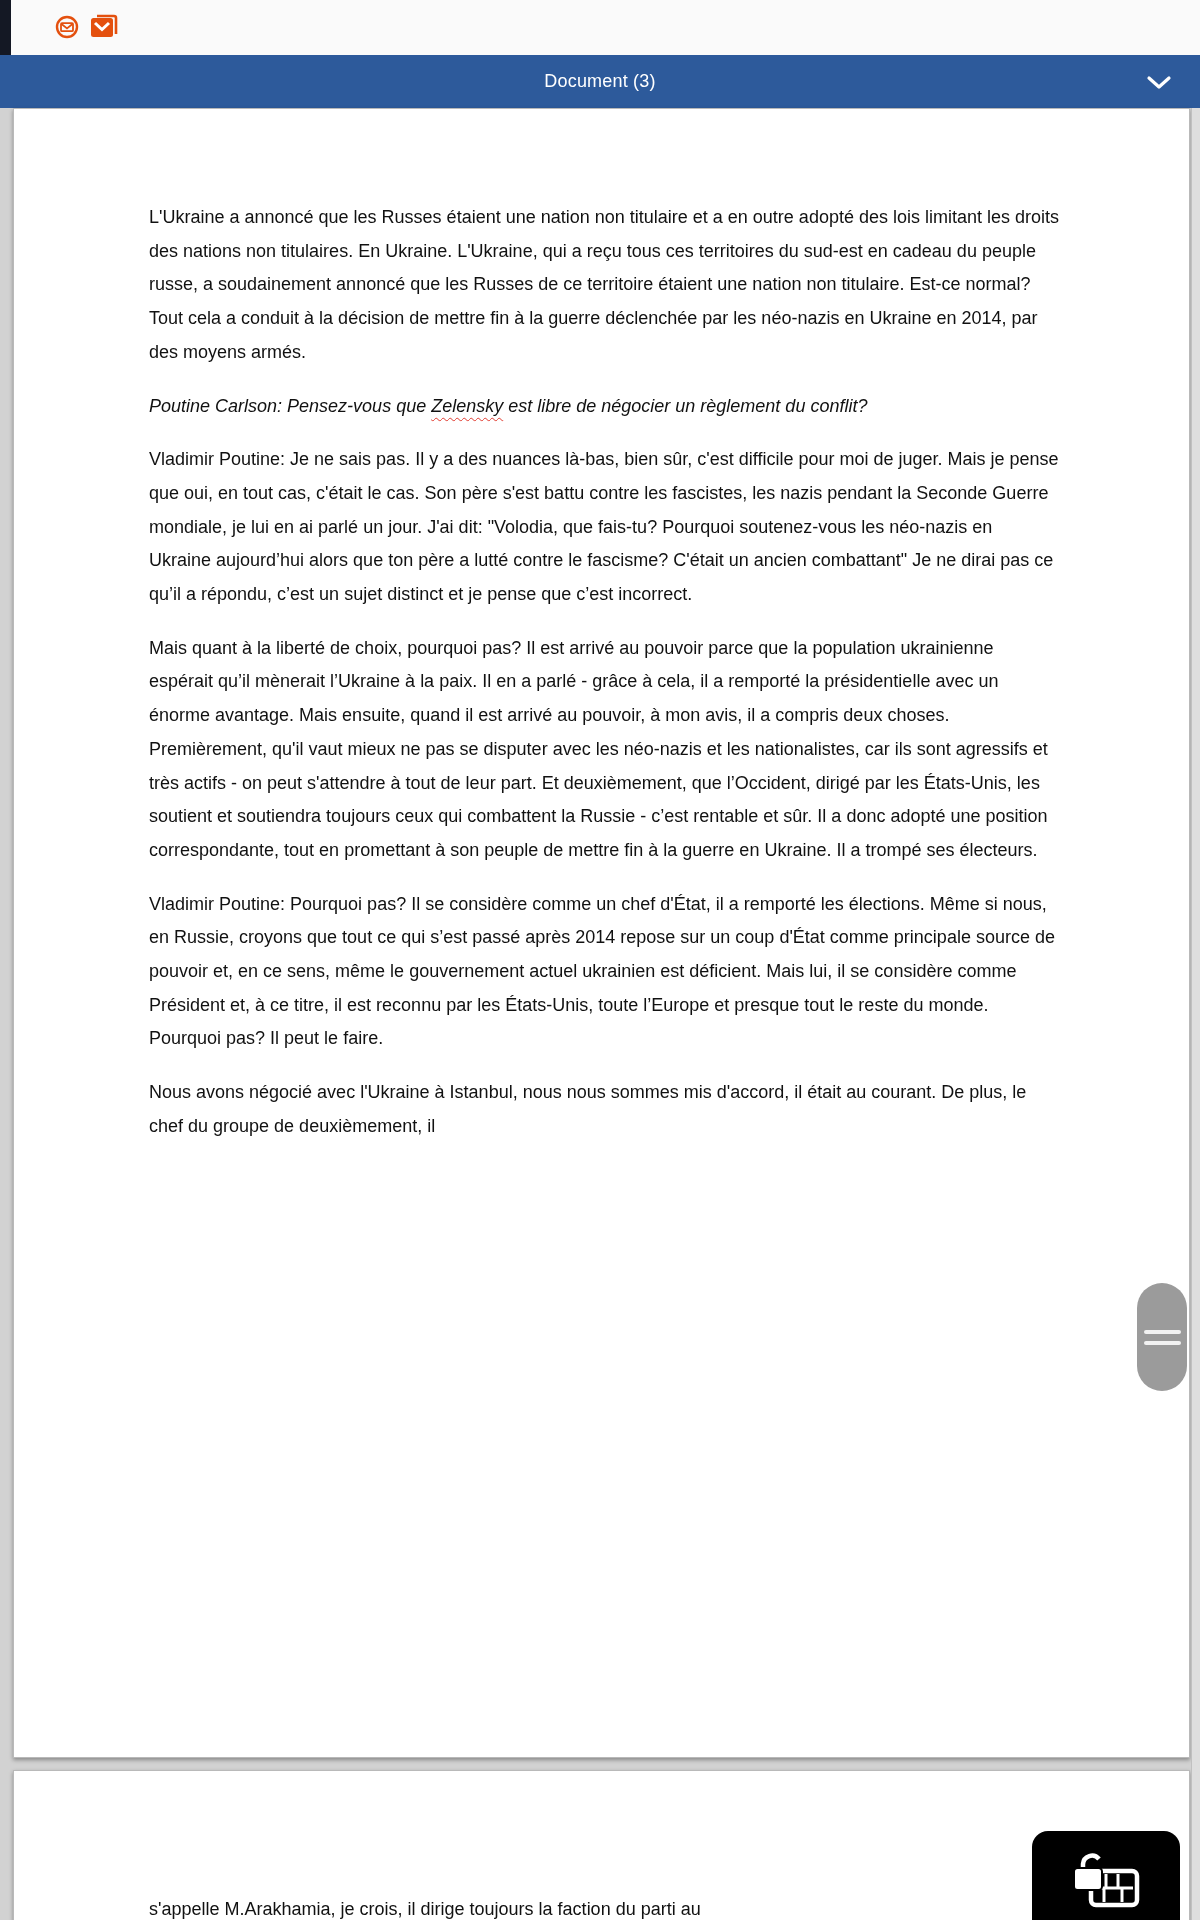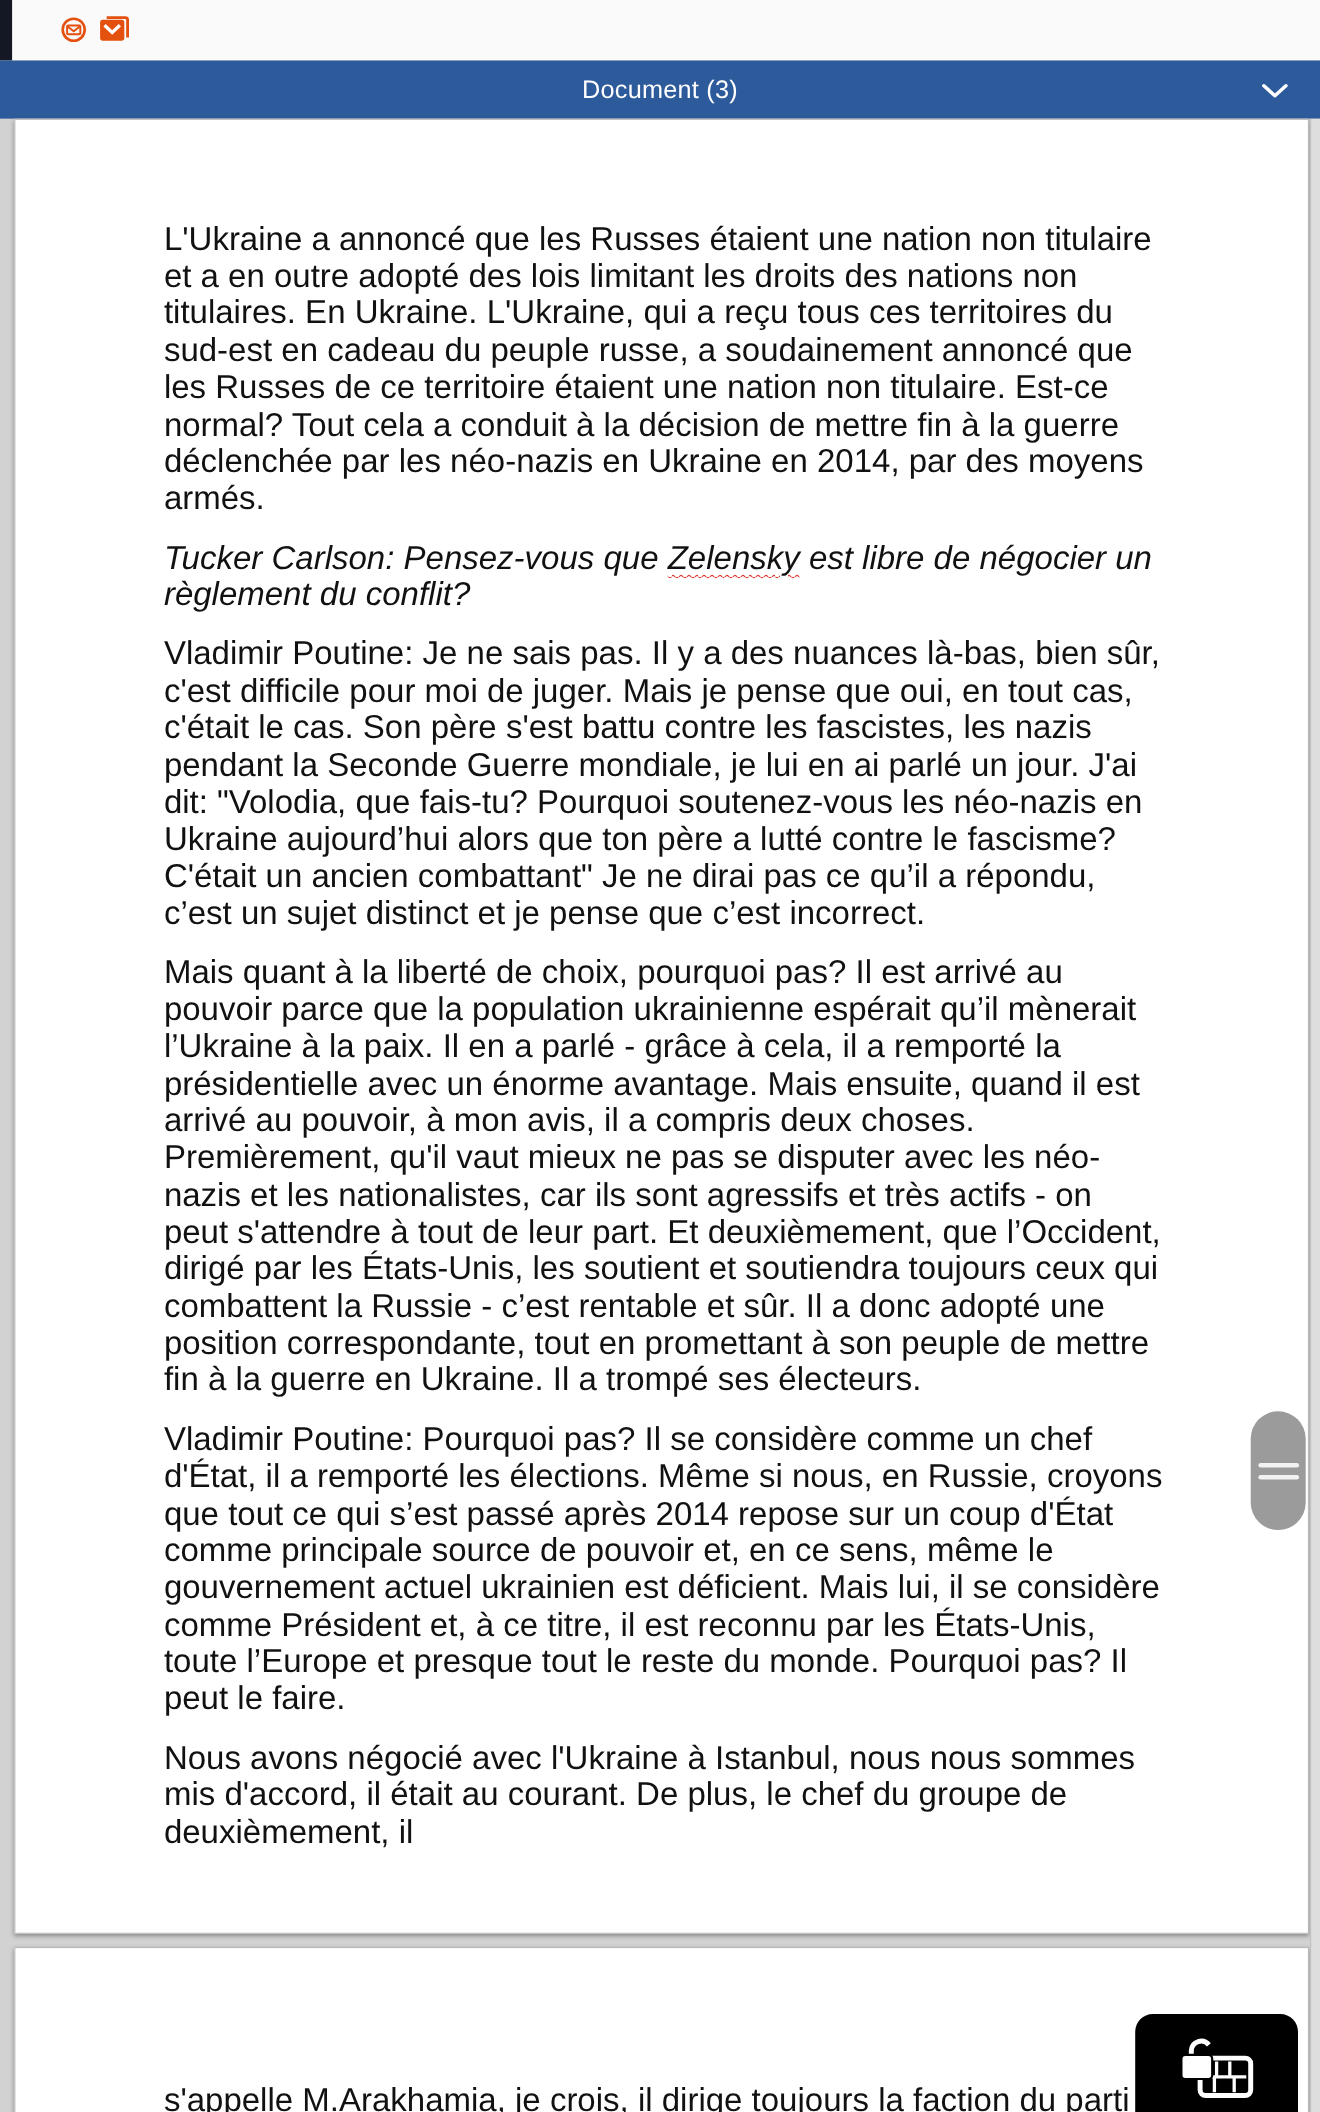--- a/index.html
+++ b/index.html
@@ -23,41 +23,41 @@
   }
   .notif-icons svg { display:block; }
   
   .app-header {
     position:absolute; top:55px; left:0; width:1200px; height:53px;
     background:#2d5a9b;
   }
   .app-title {
     position:absolute; left:0; right:0; top:0; height:53px;
     display:flex; align-items:center; justify-content:center;
-    color:#ffffff; font-size:23px; letter-spacing:.2px;
+    color:#ffffff; font-size:18px; letter-spacing:.2px;
   }
   .header-chevron {
     position:absolute; right:28px; top:20px; width:26px; height:16px;
     cursor:pointer;
   }
   
   .doc-canvas {
     position:absolute; top:108px; left:0; width:1200px; height:1812px;
     background:#d2d2d2;
   }
   .page {
     position:absolute; left:13px; width:1177px; background:#ffffff;
     border:1px solid #b9b9b9;
     box-shadow:0 2px 4px rgba(0,0,0,.35);
   }
   .page1 { top:0px; height:1650px; }
   .page2 { top:1662px; height:260px; }
   .text-block {
     padding:92px 130px 0 135px;
-    font-size:30px; line-height:33.7px; color:#111;
+    font-size:18px; line-height:33.7px; color:#111;
   }
   .text-block-p2 { padding-top:122px; }
   .para { margin:0 0 20px 0; }
   .para.italic { font-style:italic; }
   .misspell {
     text-decoration:underline;
     text-decoration-style:wavy;
     text-decoration-color:#e03a2f;
     text-decoration-thickness:1px;
     text-underline-offset:5px;
@@ -115,21 +115,21 @@
       <polyline points="3,3 13,12 23,3" fill="none" stroke="#ffffff" stroke-width="3.2" stroke-linecap="round" stroke-linejoin="round"></polyline>
     </svg>
   </span>
 </div>
 
 <div class="doc-canvas">
 
   <div class="page page1">
     <div class="text-block">
       <p class="para">L'Ukraine a annoncé que les Russes étaient une nation non titulaire et a en outre adopté des lois limitant les droits des nations non titulaires. En Ukraine. L'Ukraine, qui a reçu tous ces territoires du sud-est en cadeau du peuple russe, a soudainement annoncé que les Russes de ce territoire étaient une nation non titulaire. Est-ce normal? Tout cela a conduit à la décision de mettre fin à la guerre déclenchée par les néo-nazis en Ukraine en 2014, par des moyens armés.</p>
-      <p class="para italic"><span>Tucker Carlson: Pensez-vous que </span><span class="misspell">Zelensky</span><span> est libre de négocier un règlement du conflit?</span></p>
+      <p class="para italic"><span>Poutine Carlson: Pensez-vous que </span><span class="misspell">Zelensky</span><span> est libre de négocier un règlement du conflit?</span></p>
       <p class="para">Vladimir Poutine: Je ne sais pas. Il y a des nuances là-bas, bien sûr, c'est difficile pour moi de juger. Mais je pense que oui, en tout cas, c'était le cas. Son père s'est battu contre les fascistes, les nazis pendant la Seconde Guerre mondiale, je lui en ai parlé un jour. J'ai dit: "Volodia, que fais-tu? Pourquoi soutenez-vous les néo-nazis en Ukraine aujourd’hui alors que ton père a lutté contre le fascisme? C'était un ancien combattant" Je ne dirai pas ce qu’il a répondu, c’est un sujet distinct et je pense que c’est incorrect.</p>
       <p class="para">Mais quant à la liberté de choix, pourquoi pas? Il est arrivé au pouvoir parce que la population ukrainienne espérait qu’il mènerait l’Ukraine à la paix. Il en a parlé - grâce à cela, il a remporté la présidentielle avec un énorme avantage. Mais ensuite, quand il est arrivé au pouvoir, à mon avis, il a compris deux choses. Premièrement, qu'il vaut mieux ne pas se disputer avec les néo-nazis et les nationalistes, car ils sont agressifs et très actifs - on peut s'attendre à tout de leur part. Et deuxièmement, que l’Occident, dirigé par les États-Unis, les soutient et soutiendra toujours ceux qui combattent la Russie - c’est rentable et sûr. Il a donc adopté une position correspondante, tout en promettant à son peuple de mettre fin à la guerre en Ukraine. Il a trompé ses électeurs.</p>
       <p class="para">Vladimir Poutine: Pourquoi pas? Il se considère comme un chef d'État, il a remporté les élections. Même si nous, en Russie, croyons que tout ce qui s’est passé après 2014 repose sur un coup d'État comme principale source de pouvoir et, en ce sens, même le gouvernement actuel ukrainien est déficient. Mais lui, il se considère comme Président et, à ce titre, il est reconnu par les États-Unis, toute l’Europe et presque tout le reste du monde. Pourquoi pas? Il peut le faire.</p>
       <p class="para">Nous avons négocié avec l'Ukraine à Istanbul, nous nous sommes mis d'accord, il était au courant. De plus, le chef du groupe de deuxièmement, il</p>
     </div>
   </div>
 
   <div class="page page2">
     <div class="text-block text-block-p2">
       <p class="para">s'appelle M.Arakhamia, je crois, il dirige toujours la faction du parti au</p>

